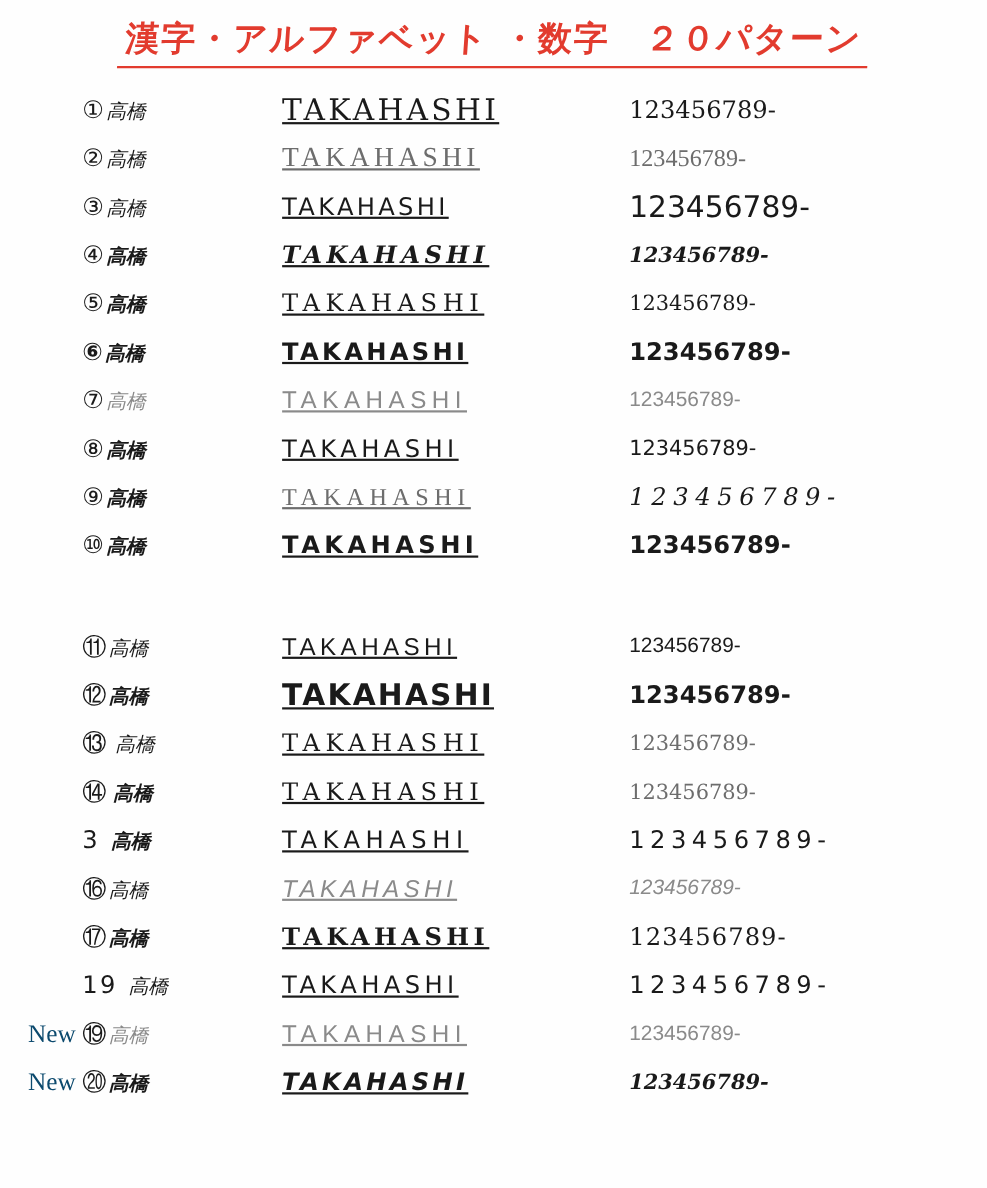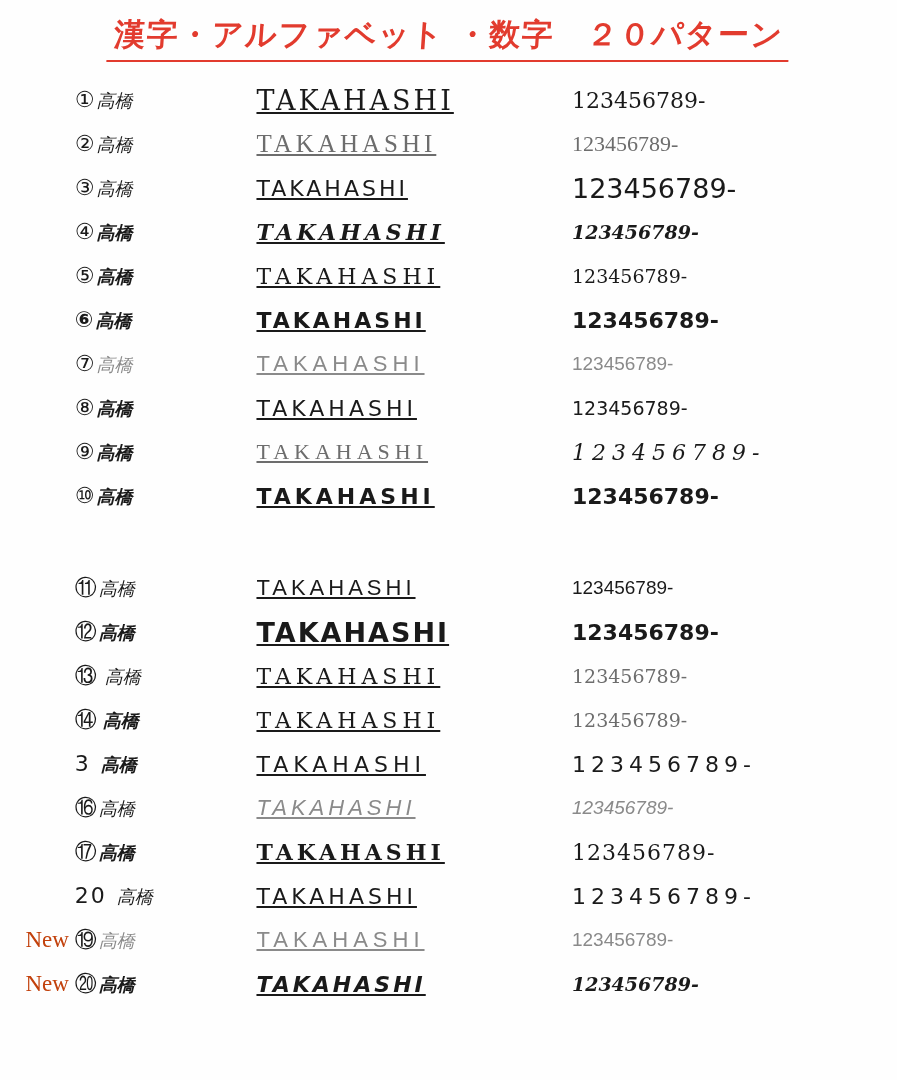--- a/index.html
+++ b/index.html
@@ -57,21 +57,21 @@
   .row.gap-before {
     margin-top: 48px;
   }
   .c-new {
     width: 78px;
     text-align: right;
     padding-right: 6px;
     box-sizing: border-box;
     font-family: "Liberation Serif", serif;
     font-size: 23px;
-    color: #c2410c;
+    color: #0c4a6e;
     white-space: nowrap;
   }
   .c-alpha {
     width: 330px;
     box-sizing: border-box;
     white-space: nowrap;
     font-size: 25px;
     text-decoration: underline;
   }
   .c-digits {
@@ -296,21 +296,21 @@
         <span class="idx">⑰</span>
         <span class="kanji f-djvsans w-bold">高橋</span>
       </div>
       <div class="c-alpha f-djvserif w-bold sp-4 md">TAKAHASHI</div>
       <div class="c-digits f-djvserif sp-1 md">123456789-</div>
     </div>
 
     <div class="row">
       <div class="c-new"></div>
       <div class="c-label">
-        <span class="idx sp-2">20</span>
+        <span class="idx sp-2">19</span>
         <span class="kanji f-djvserif" style="margin-left:8px;">高橋</span>
       </div>
       <div class="c-alpha f-djvsans sp-4 md">TAKAHASHI</div>
       <div class="c-digits f-djvsans sp-5 md">123456789-</div>
     </div>
 
     <div class="row">
       <div class="c-new">New</div>
       <div class="c-label">
         <span class="idx">⑲</span>

